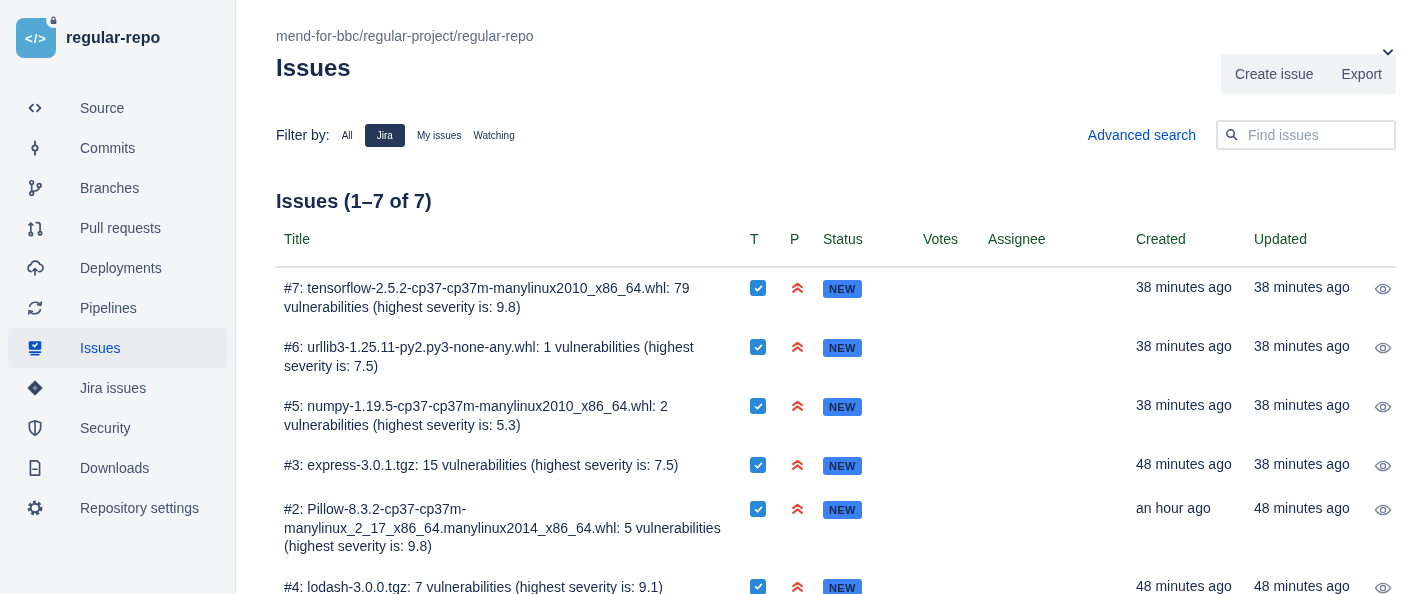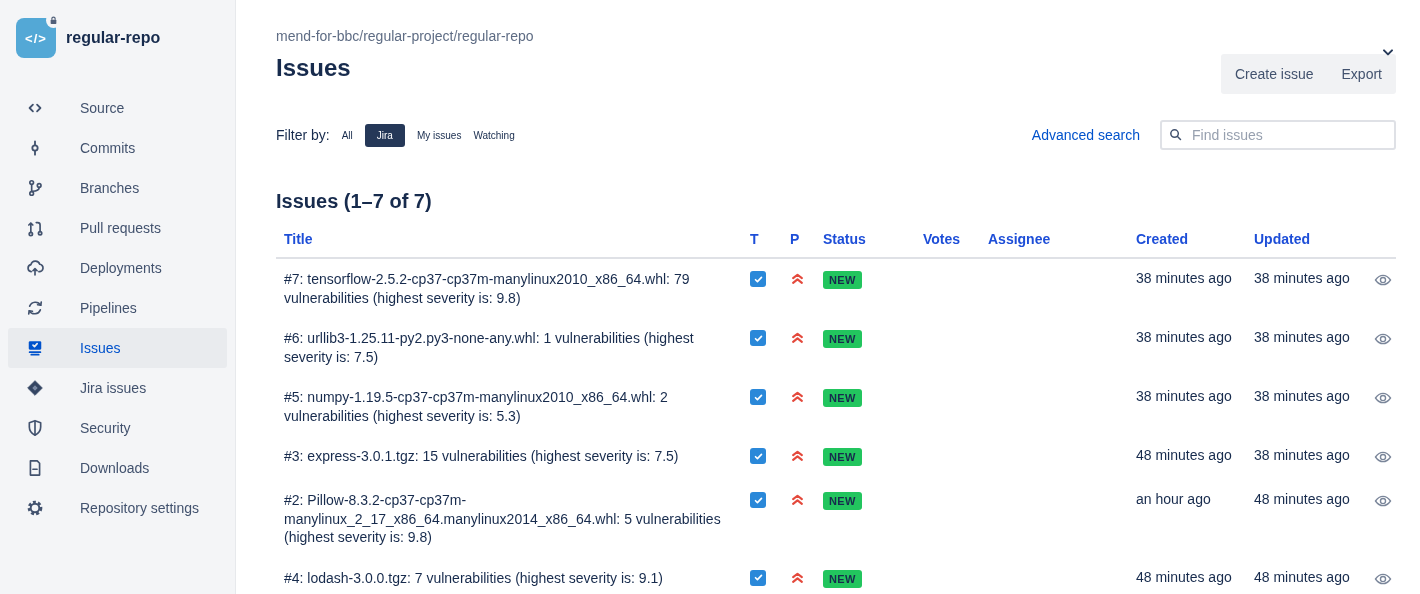--- a/index.html
+++ b/index.html
@@ -69,52 +69,52 @@
   .filters { display: flex; align-items: center; gap: 12px; font-size: 14px; }
   .filter-label { color: #172B4D; }
   .filter-opt { color: #172B4D; cursor: pointer; background: none; border: none; font-family: inherit; font-size: 10px; padding: 6px 0; }
   .filter-opt.selected {
     background: #253858; color: #fff; border-radius: 3px; padding: 6px 12px;
   }
   .search-side { display: flex; align-items: center; gap: 20px; }
   .adv-search { font-size: 14px; color: #0052CC; text-decoration: none; cursor: pointer; }
   .search-box { position: relative; }
   .search-box input {
-    width: 236px; height: 30px; border: 2px solid #DFE1E6; border-radius: 3px;
+    width: 180px; height: 30px; border: 2px solid #DFE1E6; border-radius: 3px;
     padding: 0 8px 0 30px; font-family: inherit; font-size: 14px; color: #172B4D;
     background: #fff; outline: none;
   }
   .search-box input::placeholder { color: #97A0AF; }
   .search-icon { position: absolute; left: 8px; top: 7px; }
   
   .list-heading { margin-top: 40px; font-size: 20px; font-weight: 700; color: #172B4D; }
   .issues-table { margin-top: 12px; }
   .tgrid {
     display: grid;
     grid-template-columns: 462px 40px 40px 100px 65px 148px 118px 120px 1fr;
     align-items: start;
   }
   .thead { border-bottom: 2px solid #DFE1E6; }
   .th {
-    font-size: 14px; font-weight: 700; color: #1d4ed8;
-    padding: 6px 0 10px 5px;
+    font-size: 14px; font-weight: 400; color: #14532d;
+    padding: 6px 0 19px 5px;
   }
   .th.col-title { padding-left: 8px; }
   .th.col-t, .th.col-p { padding-left: 12px; }
   .tbody .row:last-child { border-bottom: 2px solid #DFE1E6; }
   .cell { padding: 11px 0 11px 5px; font-size: 14px; }
   .cell.col-title { padding-left: 8px; padding-right: 8px; }
   .issue-link { color: #172B4D; text-decoration: none; cursor: pointer; line-height: 18.5px; display: inline-block; }
   .cell.col-t, .cell.col-p { padding-left: 12px; padding-top: 12px; }
   .type-checkbox {
     width: 16px; height: 16px; border-radius: 3px; background: #2A88D9;
     display: flex; align-items: center; justify-content: center;
   }
   .status-badge {
-    display: inline-block; background: #22c55e; color: #172B4D;
+    display: inline-block; background: #3b82f6; color: #172B4D;
     font-size: 11px; font-weight: 700; letter-spacing: 0.3px;
     padding: 3px 6px; border-radius: 3px; margin-top: 1px;
   }
   .cell.col-created, .cell.col-updated { color: #172B4D; white-space: nowrap; }
   .cell.col-watch { padding-top: 12px; cursor: pointer; }
 </style>
 </head>
 <body>
 
 <aside class="sidebar">

